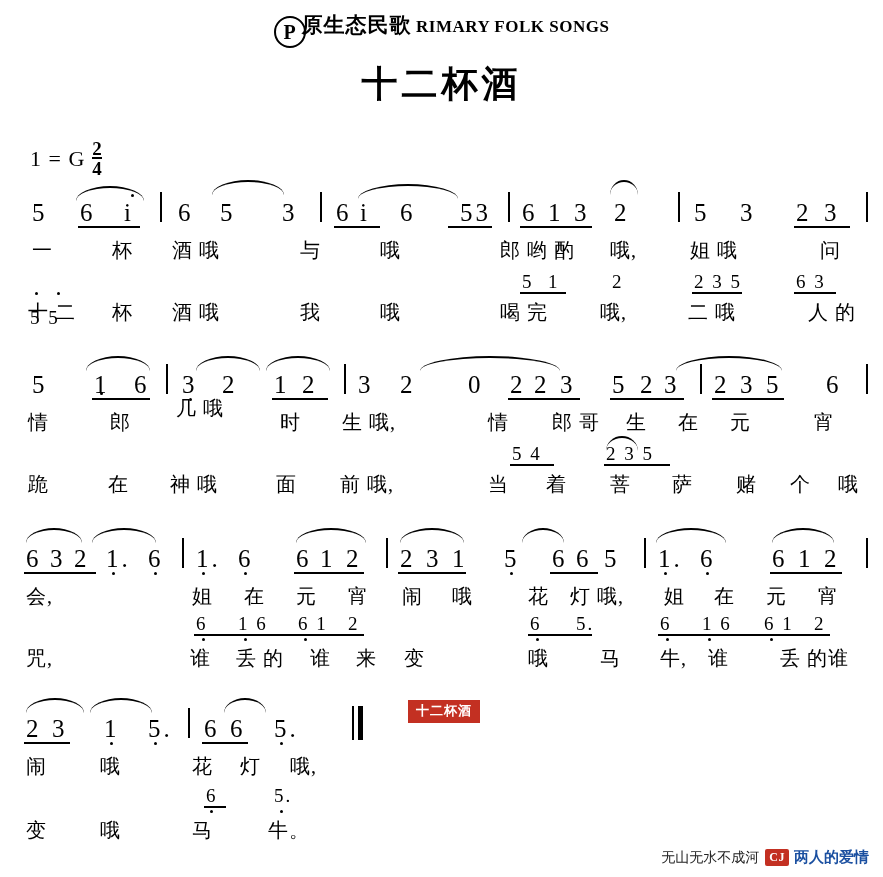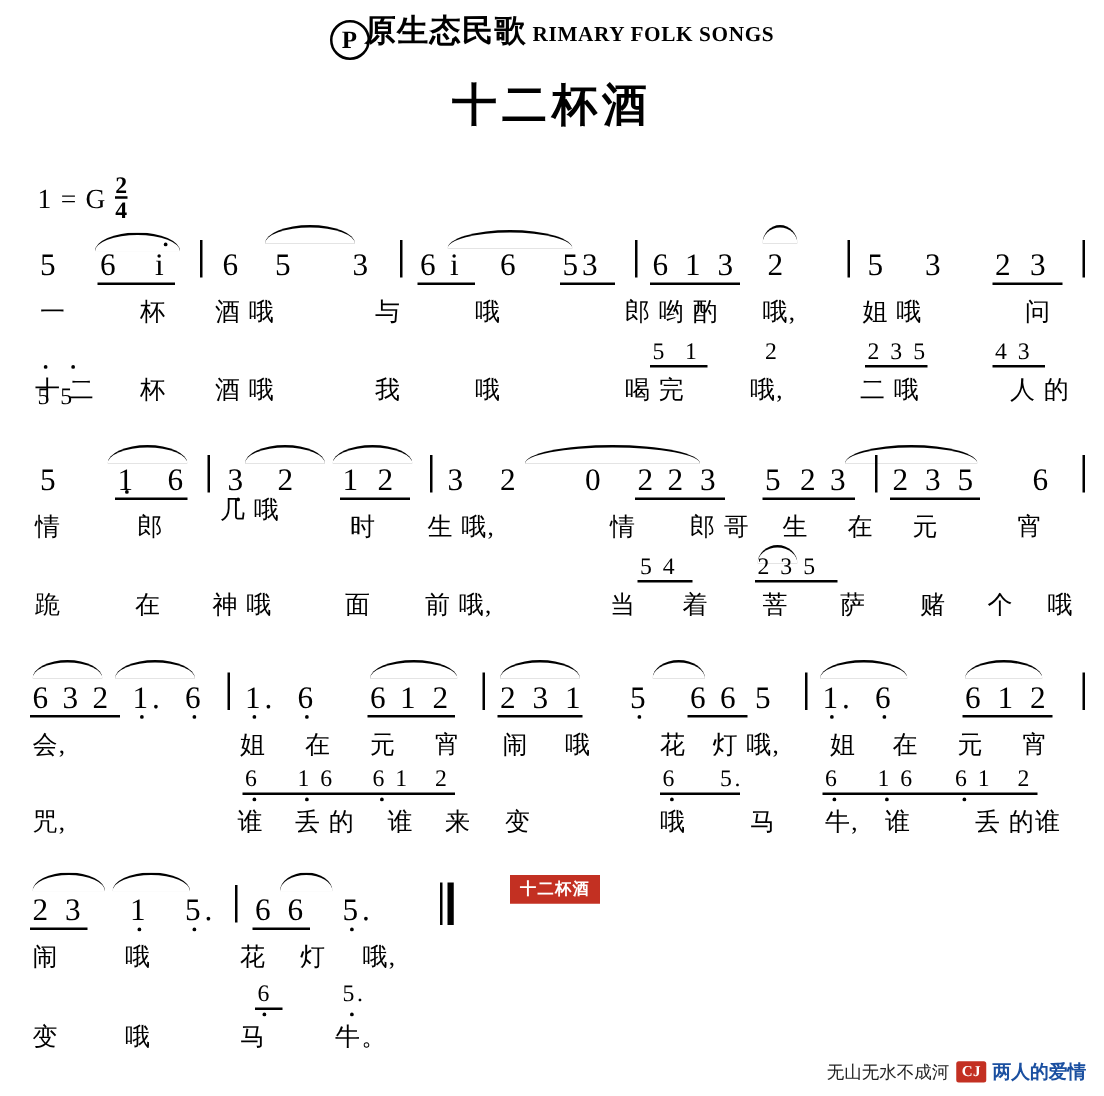--- a/index.html
+++ b/index.html
@@ -39,23 +39,23 @@
     font-weight: bold;
     font-size: 20px;
     line-height: 1;
     margin-top: 2px;
   }
   .logo-text {
     text-align: left;
     margin-left: -4px;
   }
   .logo-cn {
-    font-family: Liberation Sans, sans-serif;
-    font-weight: bold;
-    font-size: 25px;
+    font-family: Liberation Serif, serif;
+    font-weight: bold;
+    font-size: 21px;
     line-height: 22px;
     letter-spacing: 1px;
   }
   .logo-en {
     font-family: "Liberation Serif", serif;
     font-weight: bold;
     font-size: 17px;
     line-height: 19px;
     letter-spacing: 0.5px;
   }
@@ -255,21 +255,21 @@
     <span class="note" style="left:178px; top:200px;">6</span>
     <span class="note" style="left:220px; top:200px;">5</span>
     <span class="note" style="left:282px; top:200px;">3</span>
 
     <span class="barline" style="left:320px; top:192px; height:30px;"></span>
 
     <span class="note" style="left:336px; top:200px;">6</span>
     <span class="note" style="left:360px; top:200px;">i</span>
     <span class="note" style="left:400px; top:200px;">6</span>
     <span class="beam" style="left:334px; top:226px; width:46px;"></span>
-    <span class="note" style="left:450px; top:200px;">53</span>
+    <span class="note" style="left:460px; top:200px;">53</span>
     <span class="beam" style="left:448px; top:226px; width:44px;"></span>
 
     <span class="barline" style="left:508px; top:192px; height:30px;"></span>
 
     <span class="note" style="left:522px; top:200px;">6</span>
     <span class="note" style="left:548px; top:200px;">1</span>
     <span class="note" style="left:574px; top:200px;">3</span>
     <span class="beam" style="left:520px; top:226px; width:72px;"></span>
     <span class="note" style="left:614px; top:200px;">2</span>
 
@@ -294,21 +294,21 @@
 
     <span class="note small" style="left:30px;  top:272px;margin-top:36px;">5 5</span>
     <span class="dot" style="left:35px; top:292px;"></span>
     <span class="dot" style="left:57px; top:292px;"></span>
     <span class="note small" style="left:522px; top:272px;">5</span>
     <span class="note small" style="left:548px; top:272px;">1</span>
     <span class="beam" style="left:520px; top:292px; width:46px;"></span>
     <span class="note small" style="left:612px; top:272px;">2</span>
     <span class="note small" style="left:694px; top:272px;">2 3 5</span>
     <span class="beam" style="left:692px; top:292px; width:50px;"></span>
-    <span class="note small" style="left:796px; top:272px;">4 3</span>
+    <span class="note small" style="left:796px; top:272px;">6 3</span>
     <span class="beam" style="left:794px; top:292px; width:42px;"></span>
 
     <span class="lyric" style="left:28px;  top:302px;">十 二</span>
     <span class="lyric" style="left:112px; top:302px;">杯</span>
     <span class="lyric" style="left:172px; top:302px;">酒 哦</span>
     <span class="lyric" style="left:300px; top:302px;">我</span>
     <span class="lyric" style="left:380px; top:302px;">哦</span>
     <span class="lyric" style="left:500px; top:302px;">喝 完</span>
     <span class="lyric" style="left:600px; top:302px;">哦,</span>
     <span class="lyric" style="left:688px; top:302px;">二 哦</span>

